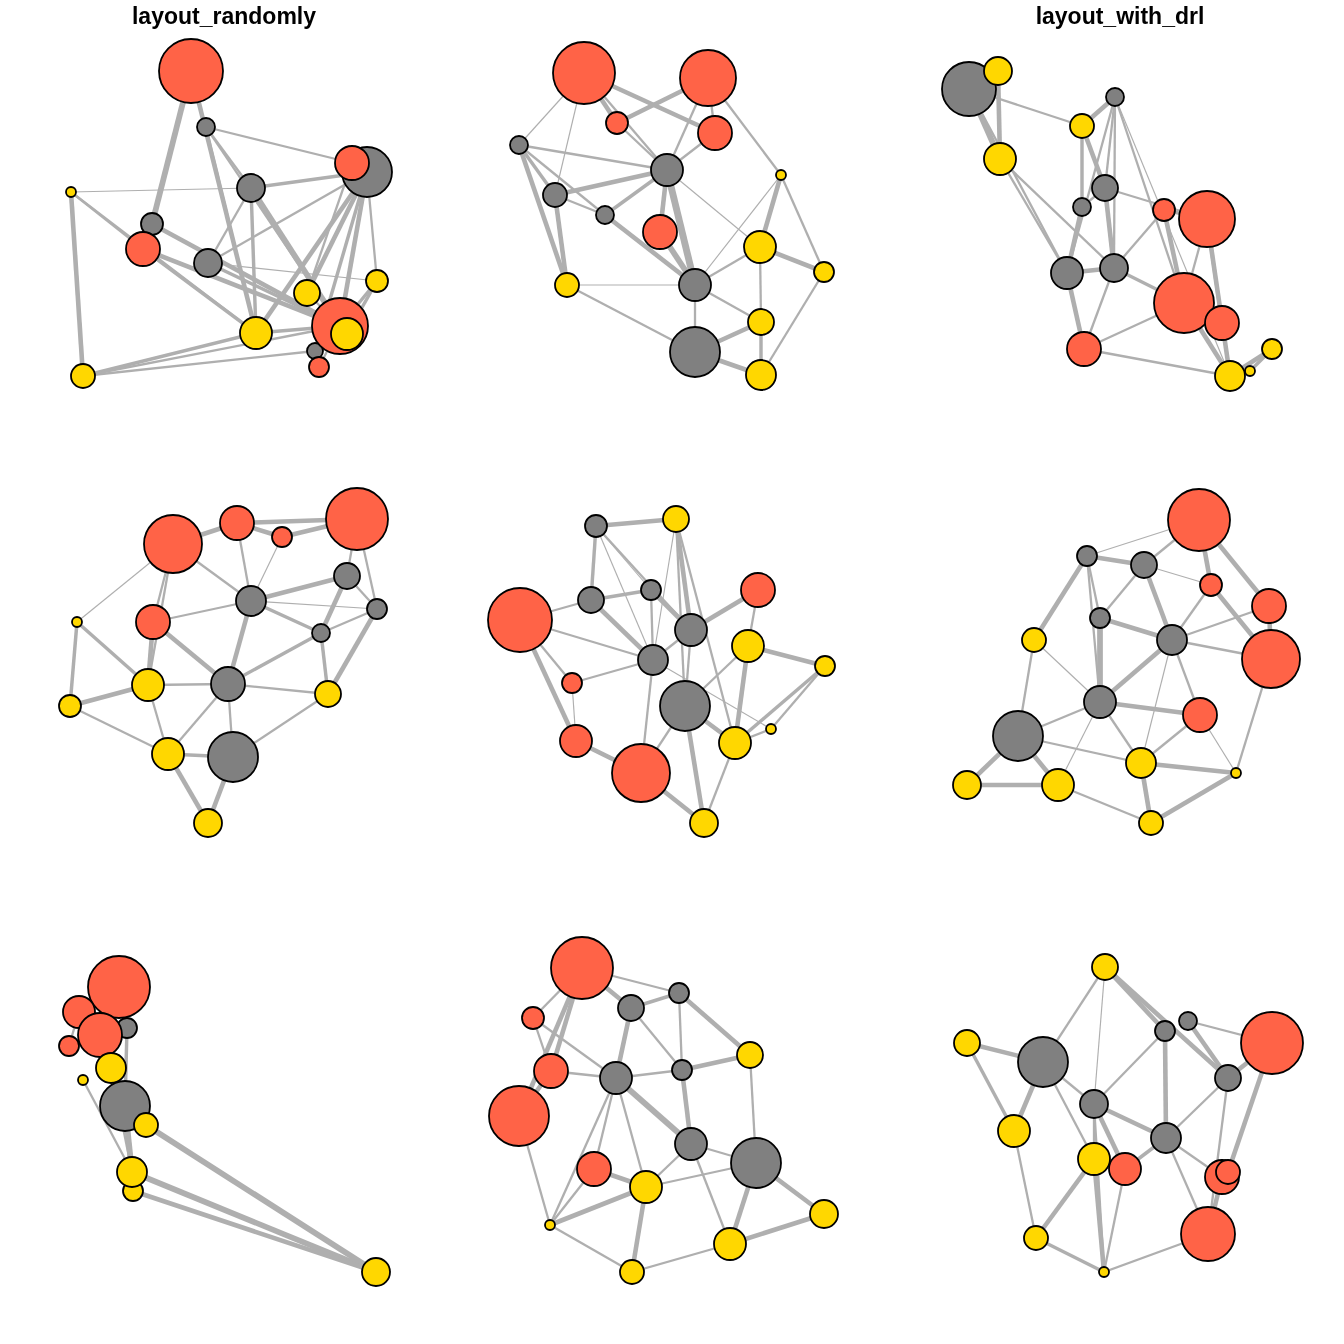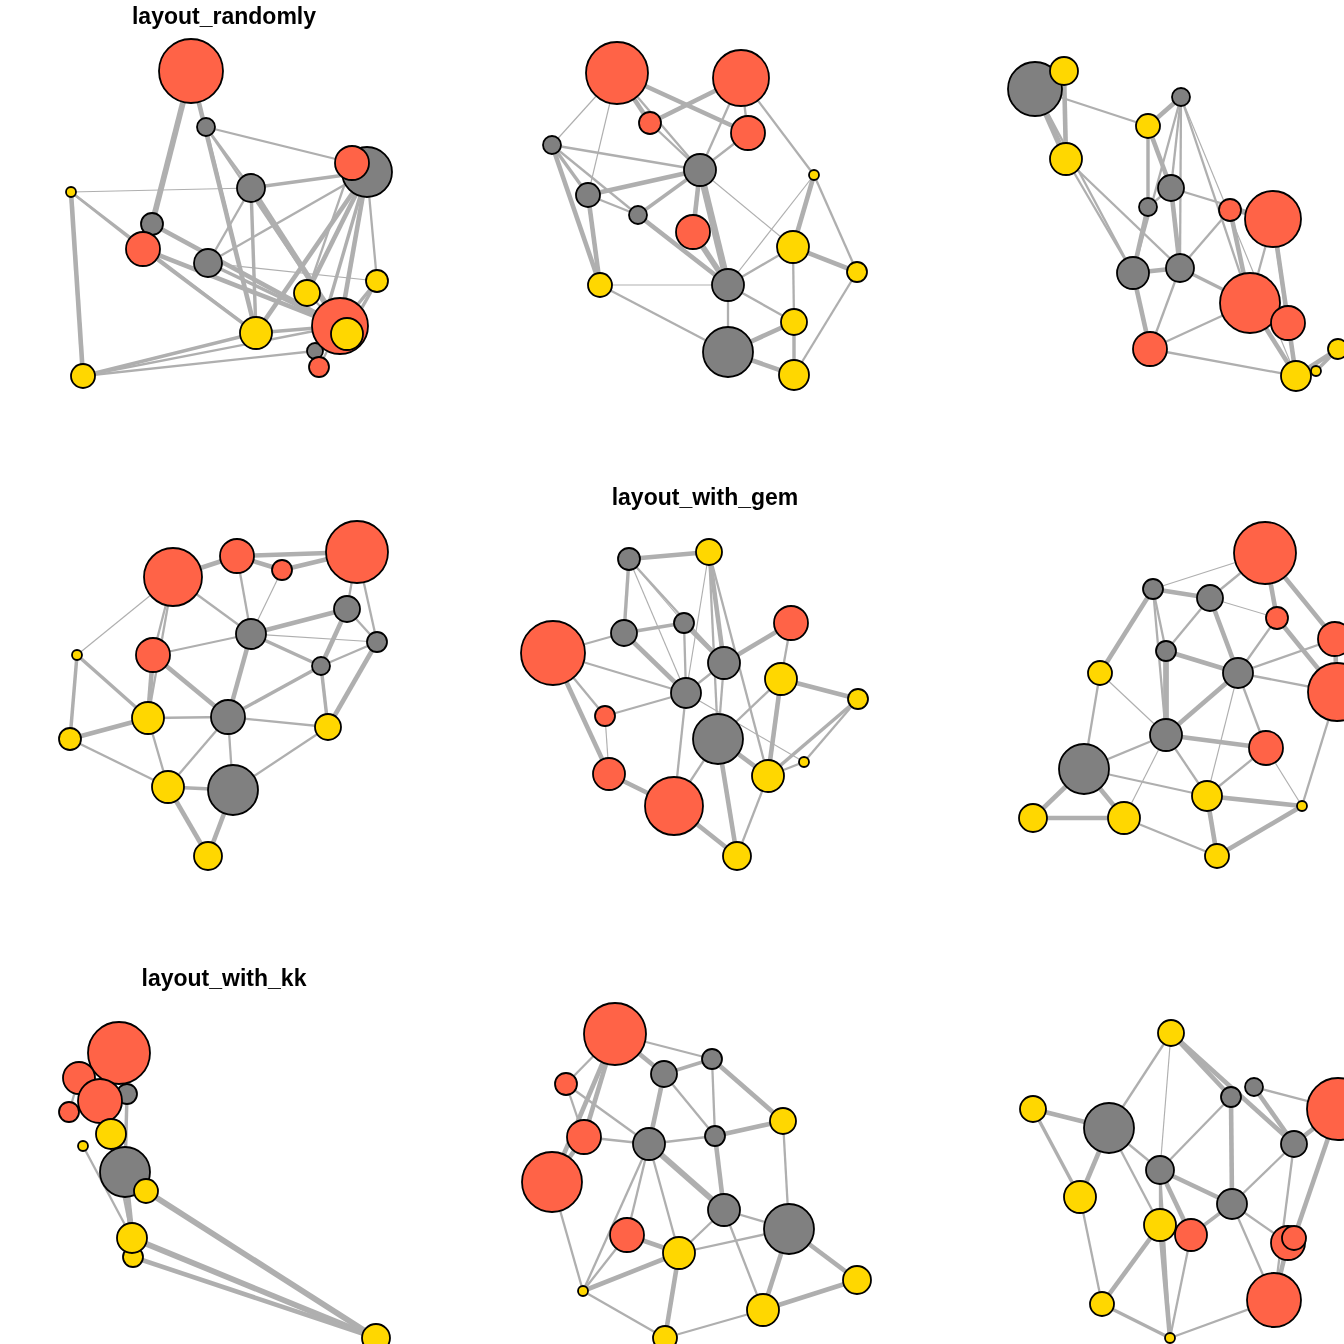--- a/index.html
+++ b/index.html
@@ -3,21 +3,20 @@
 <meta charset="utf-8">
 <style>
   html, body { margin: 0; padding: 0; background: #ffffff; }
   .figure {
     width: 1220px; height: 1344px;
     display: grid;
     grid-template-columns: repeat(3, 448px);
     grid-template-rows: repeat(3, 448px);
     background: #ffffff;
     font-family: "Liberation Sans", sans-serif;
-    gap: 33px;
   }
   .cell { position: relative; width: 448px; height: 448px; overflow: hidden; }
   .panel-title {
     position: absolute; top: 3px; left: 0; right: 0;
     text-align: center;
     font-weight: bold; font-size: 23px; color: #000000;
     letter-spacing: 0px;
     z-index: 2;
   }
   .plot { position: absolute; top: 0; left: 0; z-index: 1; }
@@ -136,20 +135,21 @@
         <circle cx="312" cy="247" r="16" fill="#FFD700" stroke="#000000" stroke-width="1.8"></circle>
         <circle cx="376" cy="272" r="10" fill="#FFD700" stroke="#000000" stroke-width="1.8"></circle>
         <circle cx="119" cy="285" r="12" fill="#FFD700" stroke="#000000" stroke-width="1.8"></circle>
         <circle cx="247" cy="285" r="16" fill="#808080" stroke="#000000" stroke-width="1.8"></circle>
         <circle cx="313" cy="322" r="13" fill="#FFD700" stroke="#000000" stroke-width="1.8"></circle>
         <circle cx="247" cy="352" r="25" fill="#808080" stroke="#000000" stroke-width="1.8"></circle>
         <circle cx="313" cy="375" r="15" fill="#FFD700" stroke="#000000" stroke-width="1.8"></circle>
       </svg>
   </div>
   <div class="cell">
+    <div class="panel-title">layout_with_drl</div>
     <svg class="plot" width="448" height="448" viewBox="0 0 448 448">
         <line x1="73" y1="89" x2="102" y2="71" stroke="#AFAFAF" stroke-width="4.6"></line>
         <line x1="73" y1="89" x2="104" y2="159" stroke="#AFAFAF" stroke-width="5.75"></line>
         <line x1="73" y1="89" x2="186" y2="126" stroke="#AFAFAF" stroke-width="2.3"></line>
         <line x1="73" y1="89" x2="171" y2="273" stroke="#AFAFAF" stroke-width="2.3"></line>
         <line x1="102" y1="71" x2="104" y2="159" stroke="#AFAFAF" stroke-width="4.6"></line>
         <line x1="219" y1="97" x2="186" y2="126" stroke="#AFAFAF" stroke-width="4.6"></line>
         <line x1="219" y1="97" x2="171" y2="273" stroke="#AFAFAF" stroke-width="2.3"></line>
         <line x1="219" y1="97" x2="218" y2="268" stroke="#AFAFAF" stroke-width="2.3"></line>
         <line x1="219" y1="97" x2="288" y2="303" stroke="#AFAFAF" stroke-width="2.3"></line>
@@ -253,21 +253,20 @@
         <circle cx="148" cy="237" r="16" fill="#FFD700" stroke="#000000" stroke-width="1.8"></circle>
         <circle cx="228" cy="236" r="17" fill="#808080" stroke="#000000" stroke-width="1.8"></circle>
         <circle cx="328" cy="246" r="13" fill="#FFD700" stroke="#000000" stroke-width="1.8"></circle>
         <circle cx="70" cy="258" r="11" fill="#FFD700" stroke="#000000" stroke-width="1.8"></circle>
         <circle cx="168" cy="306" r="16" fill="#FFD700" stroke="#000000" stroke-width="1.8"></circle>
         <circle cx="233" cy="309" r="25" fill="#808080" stroke="#000000" stroke-width="1.8"></circle>
         <circle cx="208" cy="375" r="14" fill="#FFD700" stroke="#000000" stroke-width="1.8"></circle>
       </svg>
   </div>
   <div class="cell">
-    <div class="panel-title">layout_with_gem</div>
     <svg class="plot" width="448" height="448" viewBox="0 0 448 448">
         <line x1="148" y1="78" x2="228" y2="71" stroke="#AFAFAF" stroke-width="4.6"></line>
         <line x1="148" y1="78" x2="143" y2="152" stroke="#AFAFAF" stroke-width="3.4499999999999997"></line>
         <line x1="148" y1="78" x2="205" y2="212" stroke="#AFAFAF" stroke-width="1.15"></line>
         <line x1="148" y1="78" x2="243" y2="182" stroke="#AFAFAF" stroke-width="2.3"></line>
         <line x1="148" y1="78" x2="203" y2="142" stroke="#AFAFAF" stroke-width="1.15"></line>
         <line x1="228" y1="71" x2="243" y2="182" stroke="#AFAFAF" stroke-width="4.6"></line>
         <line x1="228" y1="71" x2="237" y2="258" stroke="#AFAFAF" stroke-width="2.3"></line>
         <line x1="228" y1="71" x2="287" y2="295" stroke="#AFAFAF" stroke-width="2.3"></line>
         <line x1="228" y1="71" x2="205" y2="212" stroke="#AFAFAF" stroke-width="1.15"></line>
@@ -371,21 +370,20 @@
         <circle cx="304" cy="267" r="17" fill="#FF6347" stroke="#000000" stroke-width="1.8"></circle>
         <circle cx="122" cy="288" r="25" fill="#808080" stroke="#000000" stroke-width="1.8"></circle>
         <circle cx="245" cy="315" r="15" fill="#FFD700" stroke="#000000" stroke-width="1.8"></circle>
         <circle cx="340" cy="325" r="5" fill="#FFD700" stroke="#000000" stroke-width="1.8"></circle>
         <circle cx="71" cy="337" r="14" fill="#FFD700" stroke="#000000" stroke-width="1.8"></circle>
         <circle cx="162" cy="337" r="16" fill="#FFD700" stroke="#000000" stroke-width="1.8"></circle>
         <circle cx="255" cy="375" r="12" fill="#FFD700" stroke="#000000" stroke-width="1.8"></circle>
       </svg>
   </div>
   <div class="cell">
-    <div class="panel-title">layout_with_kk</div>
     <svg class="plot" width="448" height="448" viewBox="0 0 448 448">
         <line x1="119" y1="91" x2="100" y2="139" stroke="#AFAFAF" stroke-width="4.6"></line>
         <line x1="119" y1="91" x2="127" y2="132" stroke="#AFAFAF" stroke-width="2.3"></line>
         <line x1="119" y1="91" x2="111" y2="172" stroke="#AFAFAF" stroke-width="2.3"></line>
         <line x1="79" y1="116" x2="100" y2="139" stroke="#AFAFAF" stroke-width="3.4499999999999997"></line>
         <line x1="79" y1="116" x2="69" y2="150" stroke="#AFAFAF" stroke-width="2.3"></line>
         <line x1="100" y1="139" x2="69" y2="150" stroke="#AFAFAF" stroke-width="2.3"></line>
         <line x1="100" y1="139" x2="111" y2="172" stroke="#AFAFAF" stroke-width="3.4499999999999997"></line>
         <line x1="127" y1="132" x2="125" y2="210" stroke="#AFAFAF" stroke-width="3.4499999999999997"></line>
         <line x1="111" y1="172" x2="125" y2="210" stroke="#AFAFAF" stroke-width="4.6"></line>

